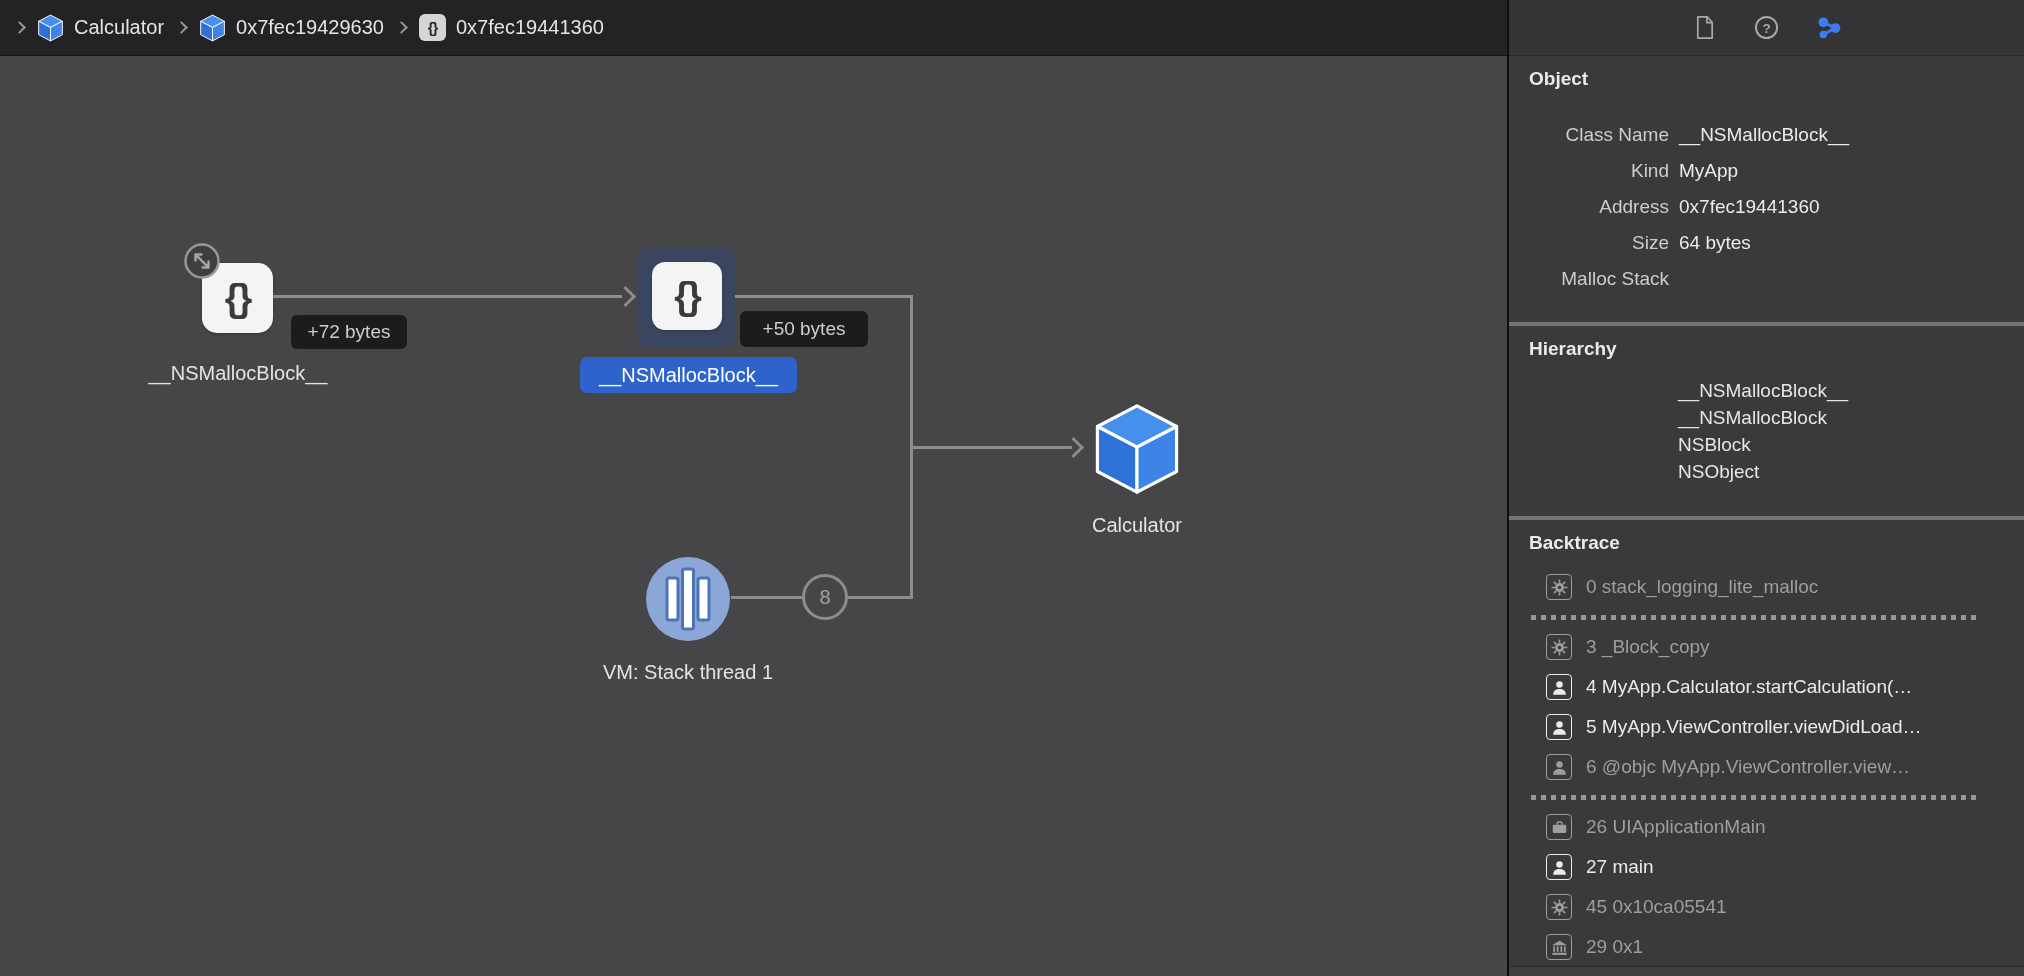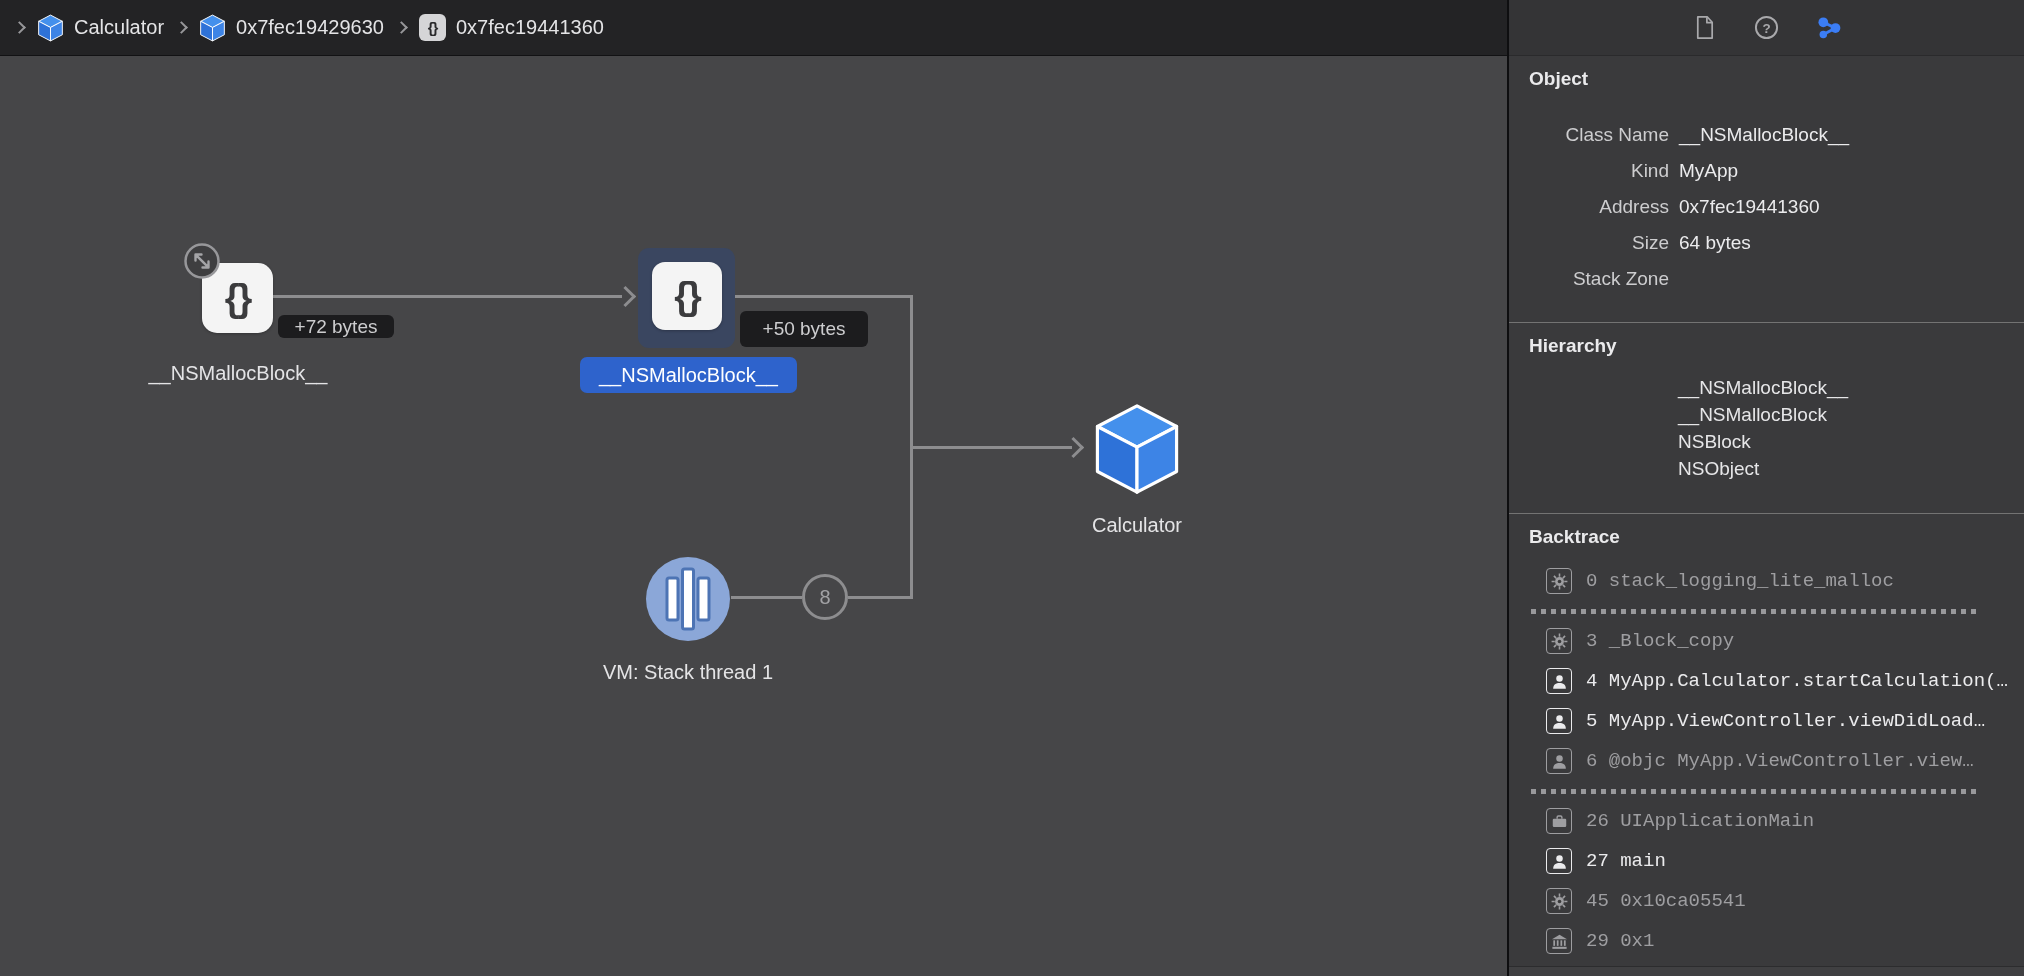--- a/index.html
+++ b/index.html
@@ -65,31 +65,31 @@
   }
   .cube-node { position:absolute; left:1092px; top:346px; width:90px; height:94px; }
   
   .v-divider { position:absolute; left:1507px; top:0; width:2px; height:976px; background:#0e0e10; }
   .inspector { position:absolute; left:1509px; top:0; width:515px; height:976px; background:#3a3a3c; }
   .insp-toolbar {
     height:56px; background:#343436; border-bottom:1px solid #2a2a2c;
     display:flex; align-items:center; justify-content:center; gap:36px;
   }
   .tb-icon { width:26px; height:26px; display:flex; align-items:center; justify-content:center; color:#a9a9ac; cursor:default; }
-  .section { padding:12px 16px 0 20px; border-bottom:1px solid #737373; }
+  .section { padding:12px 16px 0 20px; border-bottom:4px solid #737373; }
   .section:last-of-type { border-bottom:none; }
   .section-title { font-weight:bold; font-size:19px; color:#eaeaec; line-height:22px; }
   .obj-grid {
     margin-top:28px; padding-bottom:24px;
     display:grid; grid-template-columns:140px auto; column-gap:10px;
   }
   .obj-label { text-align:right; color:#cdcdcf; font-size:19px; height:36px; line-height:34px; white-space:nowrap; }
   .obj-value { color:#ebebed; font-size:19px; height:36px; line-height:34px; white-space:nowrap; }
   .hier-list { margin:17px 0 0 149px; padding-bottom:31px; font-size:19px; color:#e6e6e8; line-height:27px; }
-  .bt-wrap { margin-top:13px; padding-left:17px; padding-bottom:8px;font-family:Liberation Mono, monospace; }
+  .bt-wrap { margin-top:13px; padding-left:17px; padding-bottom:8px; }
   .bt-row { display:flex; align-items:center; gap:14px; height:40px; font-size:19px; cursor:default; }
   .bt-row.dim { color:#9e9ea1; }
   .bt-row.bright { color:#ebebed; }
   .bt-icon {
     width:26px; height:26px; border:1.5px solid currentColor; border-radius:4px;
     display:flex; align-items:center; justify-content:center; flex:none;
   }
   .bt-text { white-space:nowrap; overflow:hidden; }
   .dotted-sep {
     height:5px; margin:7.5px 28px 7.5px -15px;
@@ -173,21 +173,21 @@
     <div class="edge" style="left:848px; top:540px; width:64px; height:3px;"></div>
 
     <div class="node-square" style="left:202px; top:207px; width:71px; height:70px;">
       <span>{}</span>
     </div>
     <svg class="expand-circle" viewBox="0 0 38 38">
       <circle cx="19" cy="19" r="16.5" fill="#3e3e40" stroke="#97979a" stroke-width="2.5"></circle>
       <path d="M12.5,18.5 L12.5,12.5 L18.5,12.5 M12.8,12.8 L25.2,25.2 M25.5,19.5 L25.5,25.5 L19.5,25.5" fill="none" stroke="#a4a4a7" stroke-width="2.4" stroke-linecap="round" stroke-linejoin="round"></path>
     </svg>
     <div class="node-label" style="left:118px; top:306px; width:240px;">__NSMallocBlock__</div>
-    <div class="bytes-badge" style="left:278px; top:259px; width:116px; height:23px;">+72 bytes</div>
+    <div class="bytes-badge" style="left:291px; top:259px; width:116px; height:34px;">+72 bytes</div>
 
     <div class="halo"></div>
     <div class="node-square" style="left:652px; top:206px; width:70px; height:68px; border-radius:13px;">
       <span>{}</span>
     </div>
     <div class="bytes-badge" style="left:740px; top:255px; width:128px; height:36px;">+50 bytes</div>
     <div class="label-pill">__NSMallocBlock__</div>
 
     <svg class="cube-node" viewBox="0 0 100 104">
         <use href="#cube"></use>
@@ -240,21 +240,21 @@
     <div class="section-title">Object</div>
     <div class="obj-grid">
       <div class="obj-label">Class Name</div>
       <div class="obj-value">__NSMallocBlock__</div>
       <div class="obj-label">Kind</div>
       <div class="obj-value">MyApp</div>
       <div class="obj-label">Address</div>
       <div class="obj-value">0x7fec19441360</div>
       <div class="obj-label">Size</div>
       <div class="obj-value">64 bytes</div>
-      <div class="obj-label">Stack Zone</div>
+      <div class="obj-label">Malloc Stack</div>
     </div>
   </div>
 
   <div class="section">
     <div class="section-title">Hierarchy</div>
     <div class="hier-list">
       <div>__NSMallocBlock__</div>
       <div>__NSMallocBlock</div>
       <div>NSBlock</div>
       <div>NSObject</div>

